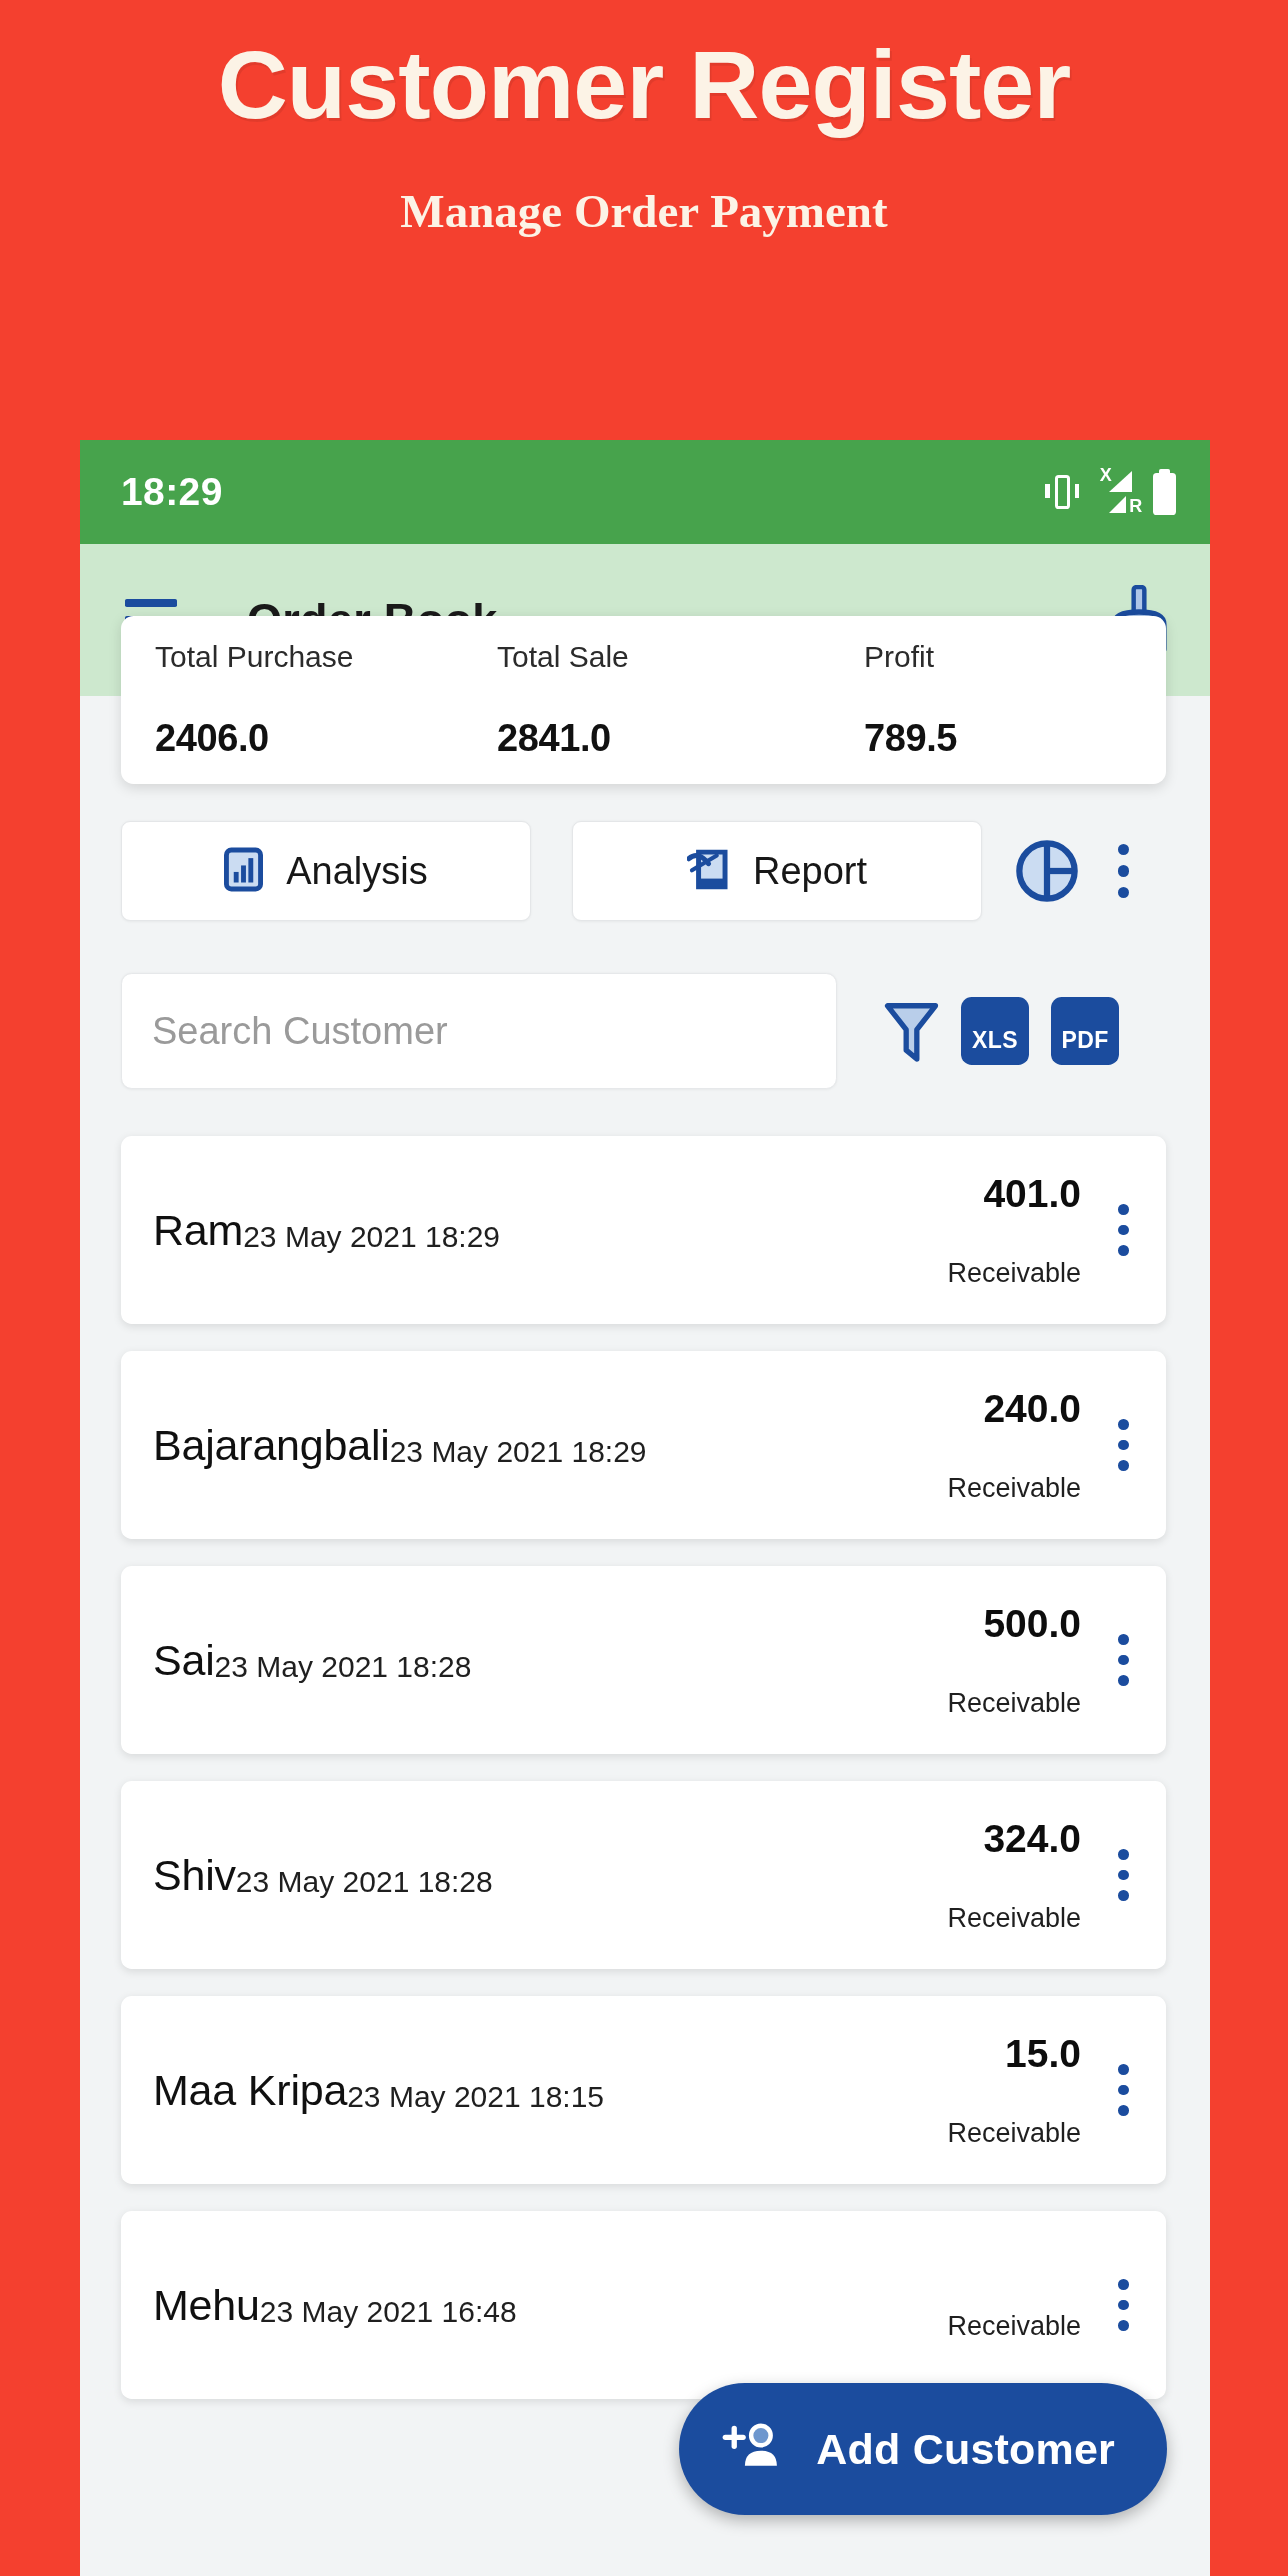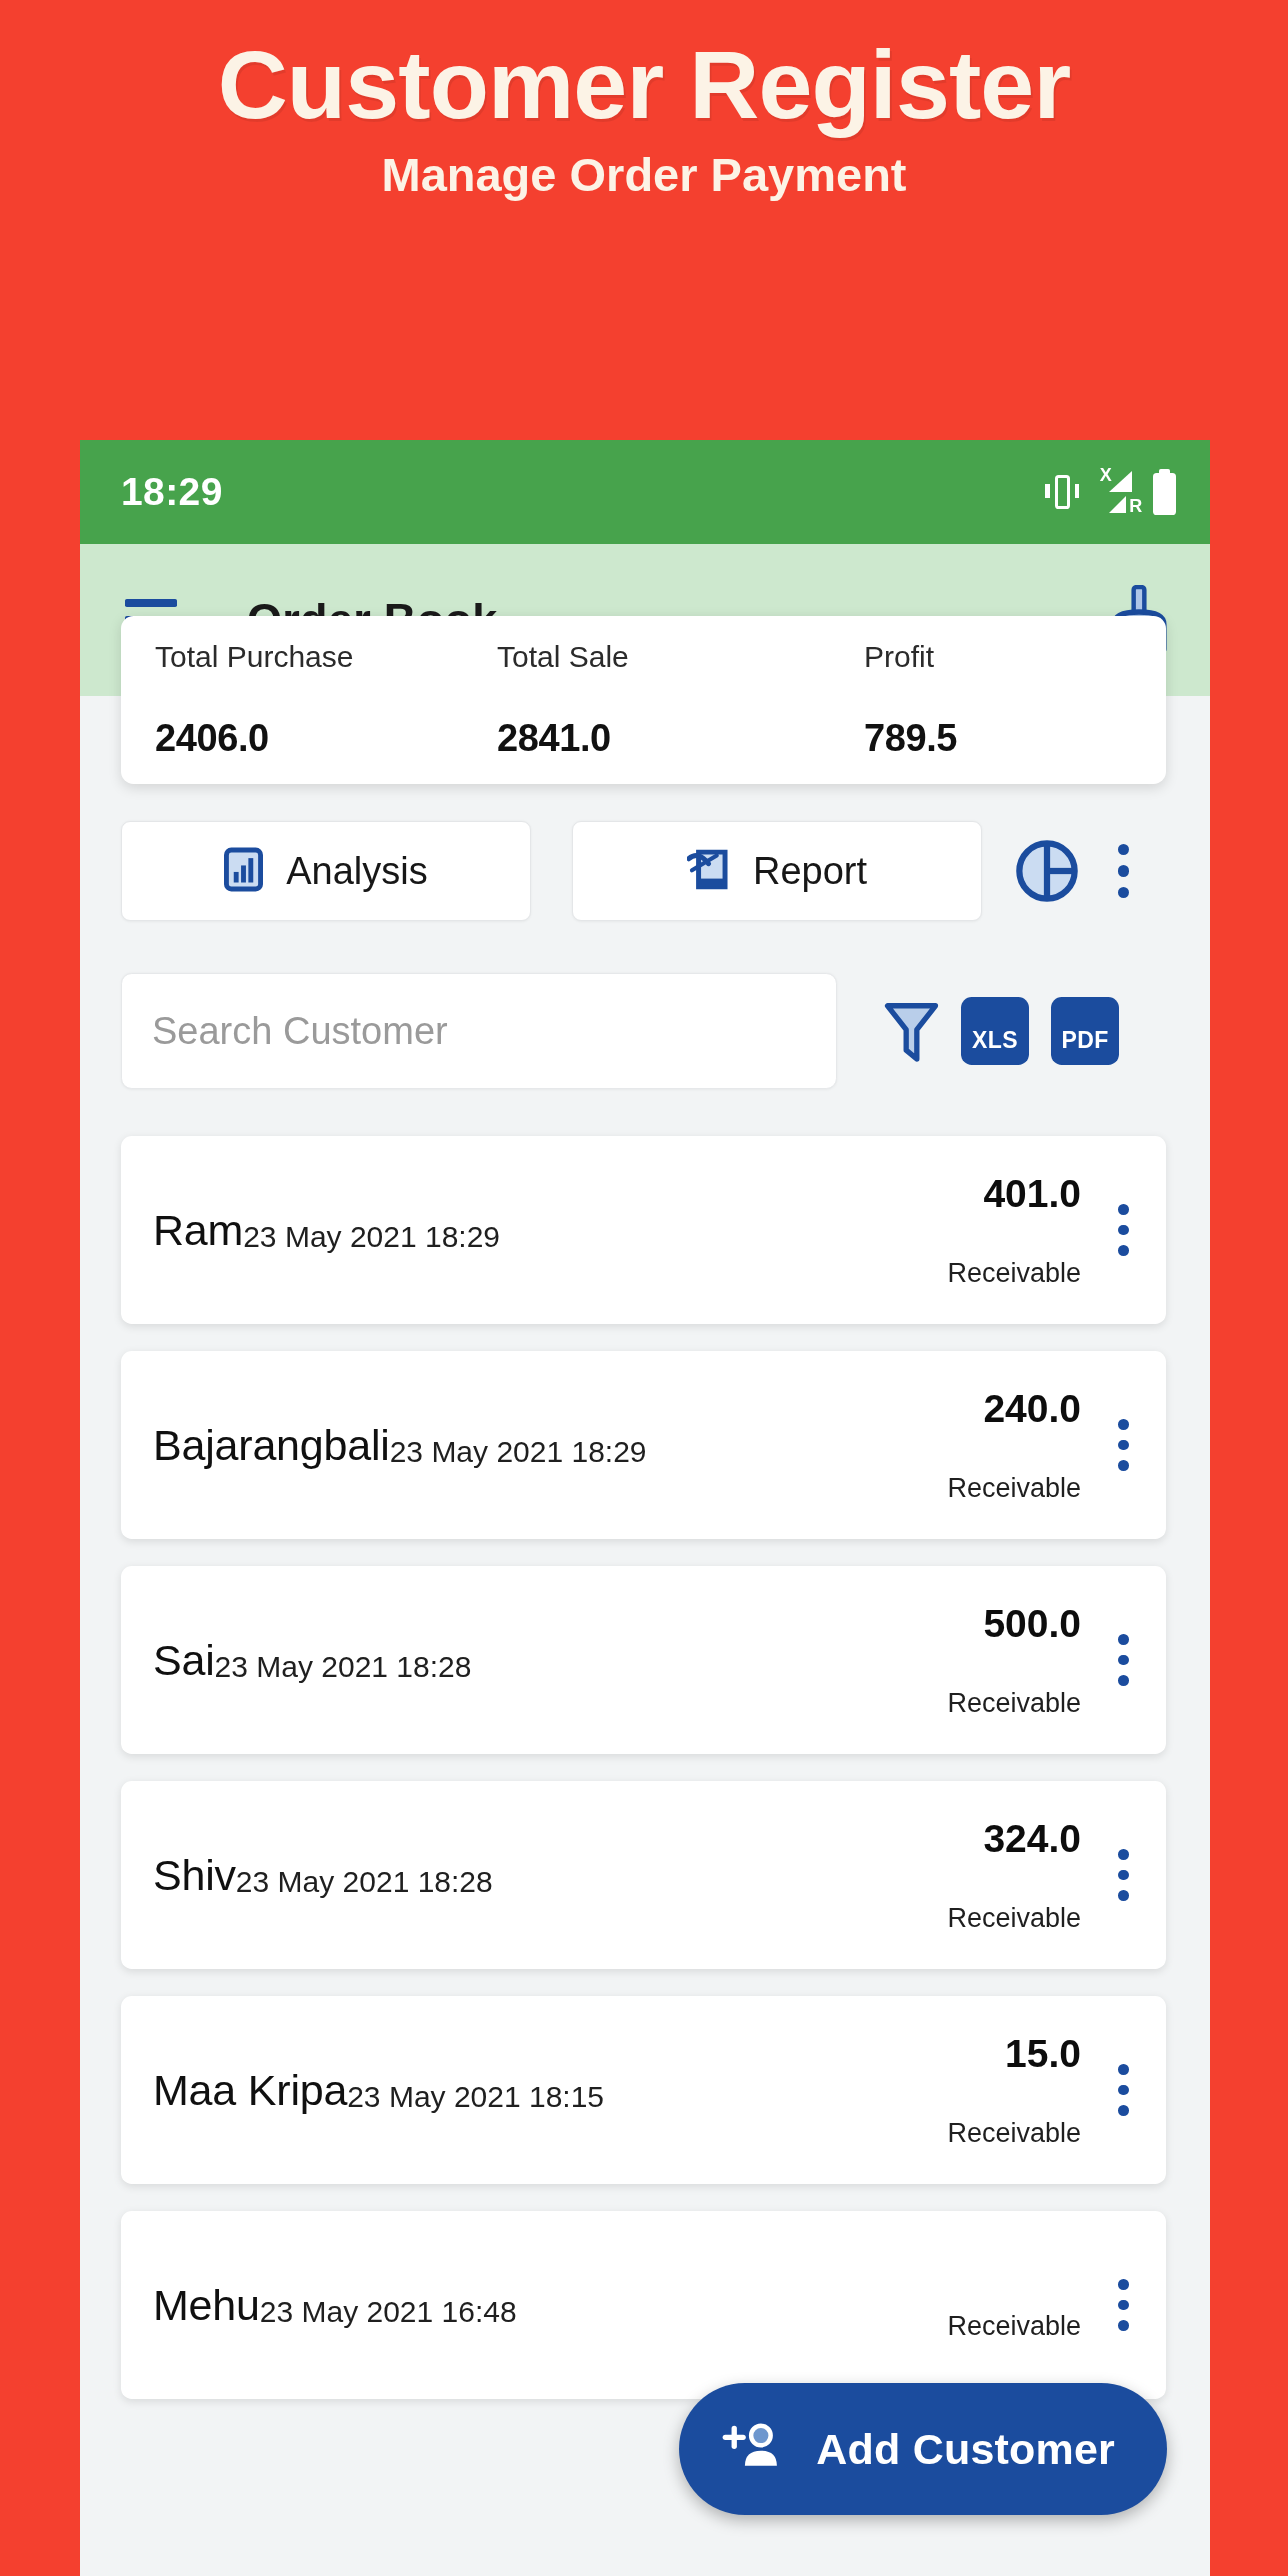--- a/index.html
+++ b/index.html
@@ -10,36 +10,38 @@
     overflow: hidden;
   }
 
   
   .promo {
     width: 1288px; height: 440px;
     background: #F4402F;
     display: flex; flex-direction: column;
     align-items: center; justify-content: flex-start;
     padding-top: 34px;
+    gap: 37px;
   }
   .promo-title {
     color: #FCF3E6;
     font-size: 97px;
     font-weight: 700;
     letter-spacing: -0.9px;
     line-height: 1.05;
     text-shadow: 1.8px 2.7px 0 rgba(0,0,0,.07);
     white-space: nowrap;
   }
   .promo-sub {
     color: #FCF3E6;
     font-size: 47px;
     font-weight: 600;
     margin-top: 10.7px;
     white-space: nowrap;
+    font-family: Liberation Serif, serif;
   }
 
   
   .phone {
     position: absolute;
     left: 80px; top: 440px;
     width: 1130px; height: 2136px;
     background: #F2F4F5;
     overflow: hidden;
   }

